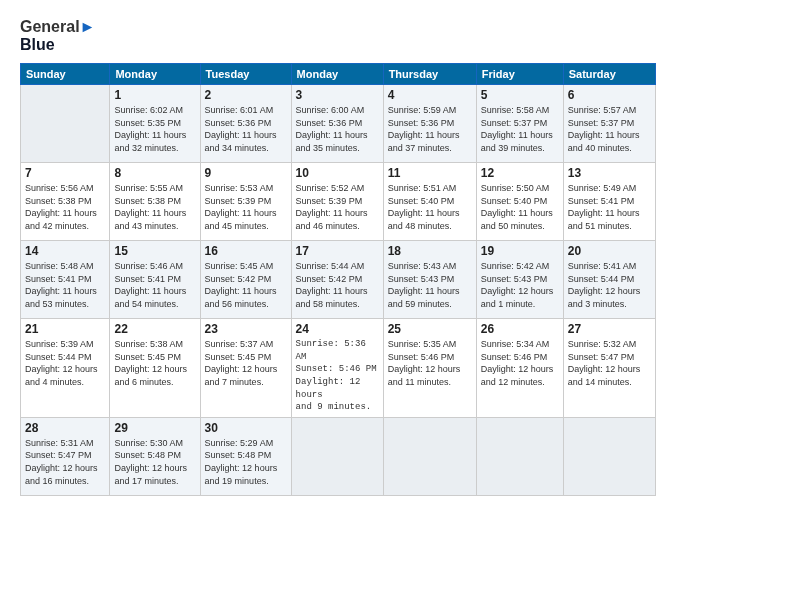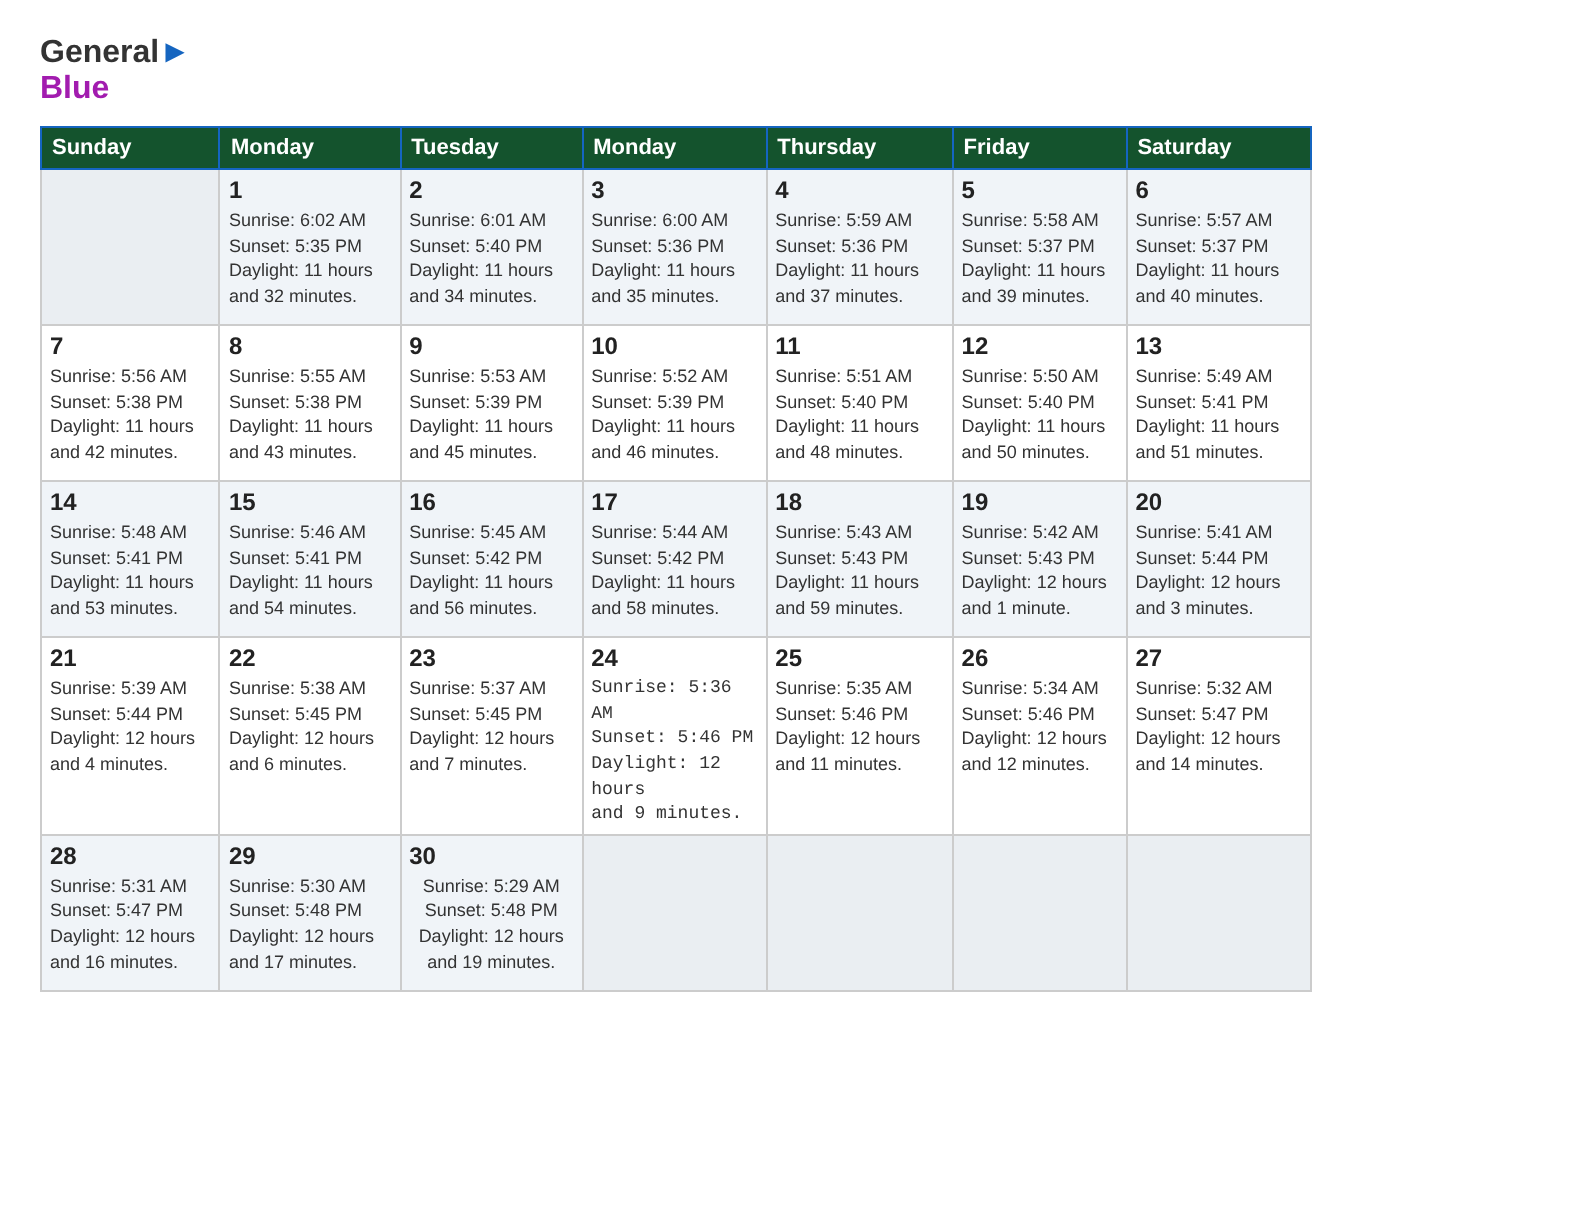--- a/index.html
+++ b/index.html
@@ -37,21 +37,21 @@
     .subtitle {
       font-size: 14px;
       color: #444;
     }
     .calendar {
       width: 100%;
       border-collapse: collapse;
       font-size: 9.5px;
     }
     .calendar th {
-      background: #14532d;
+      background: #0369a1;
       color: #fff;
       padding: 4px 5px;
       text-align: left;
       font-size: 11px;
       font-weight: bold;
       border: 1px solid #1565c0;
     }
     .calendar td {
       border: 1px solid #ccc;
       vertical-align: top;
@@ -83,21 +83,21 @@
     }
   </style>
 </head>
 <body>
 
 <div class="page">
   <div class="header">
     <div class="logo">
 <div style="font-size:16px; font-weight:bold; line-height:1.1; color:#333;">
   <div>General<span style="color:#1565c0;">►</span></div>
-  <div style="color:#a21caf;">Blue</div>
+  <div style="color:#0f172a;">Blue</div>
 </div>
       </div>
     <div class="title-block">
       <div class="month-title"></div>
       <div class="subtitle"></div>
     </div>
   </div>
 
   <table class="calendar">
     <thead>
@@ -117,21 +117,21 @@
           <td>
             <span class="day-num">1</span>
             <div class="day-info" style="white-space: pre-line;">Sunrise: 6:02 AM
 Sunset: 5:35 PM
 Daylight: 11 hours
 and 32 minutes.</div>
           </td>
           <td>
             <span class="day-num">2</span>
             <div class="day-info" style="white-space: pre-line;">Sunrise: 6:01 AM
-Sunset: 5:40 PM
+Sunset: 5:36 PM
 Daylight: 11 hours
 and 34 minutes.</div>
           </td>
           <td>
             <span class="day-num">3</span>
             <div class="day-info" style="white-space: pre-line;">Sunrise: 6:00 AM
 Sunset: 5:36 PM
 Daylight: 11 hours
 and 35 minutes.</div>
           </td>
@@ -320,21 +320,21 @@
           </td>
           <td>
             <span class="day-num">29</span>
             <div class="day-info" style="white-space: pre-line;">Sunrise: 5:30 AM
 Sunset: 5:48 PM
 Daylight: 12 hours
 and 17 minutes.</div>
           </td>
           <td>
             <span class="day-num">30</span>
-            <div class="day-info" style="white-space: pre-line; text-align: center;">Sunrise: 5:29 AM
+            <div class="day-info" style="white-space: pre-line;">Sunrise: 5:29 AM
 Sunset: 5:48 PM
 Daylight: 12 hours
 and 19 minutes.</div>
           </td>
           <td class="empty"></td>
           <td class="empty"></td>
           <td class="empty"></td>
           <td class="empty"></td>
         </tr>
       </tbody>

